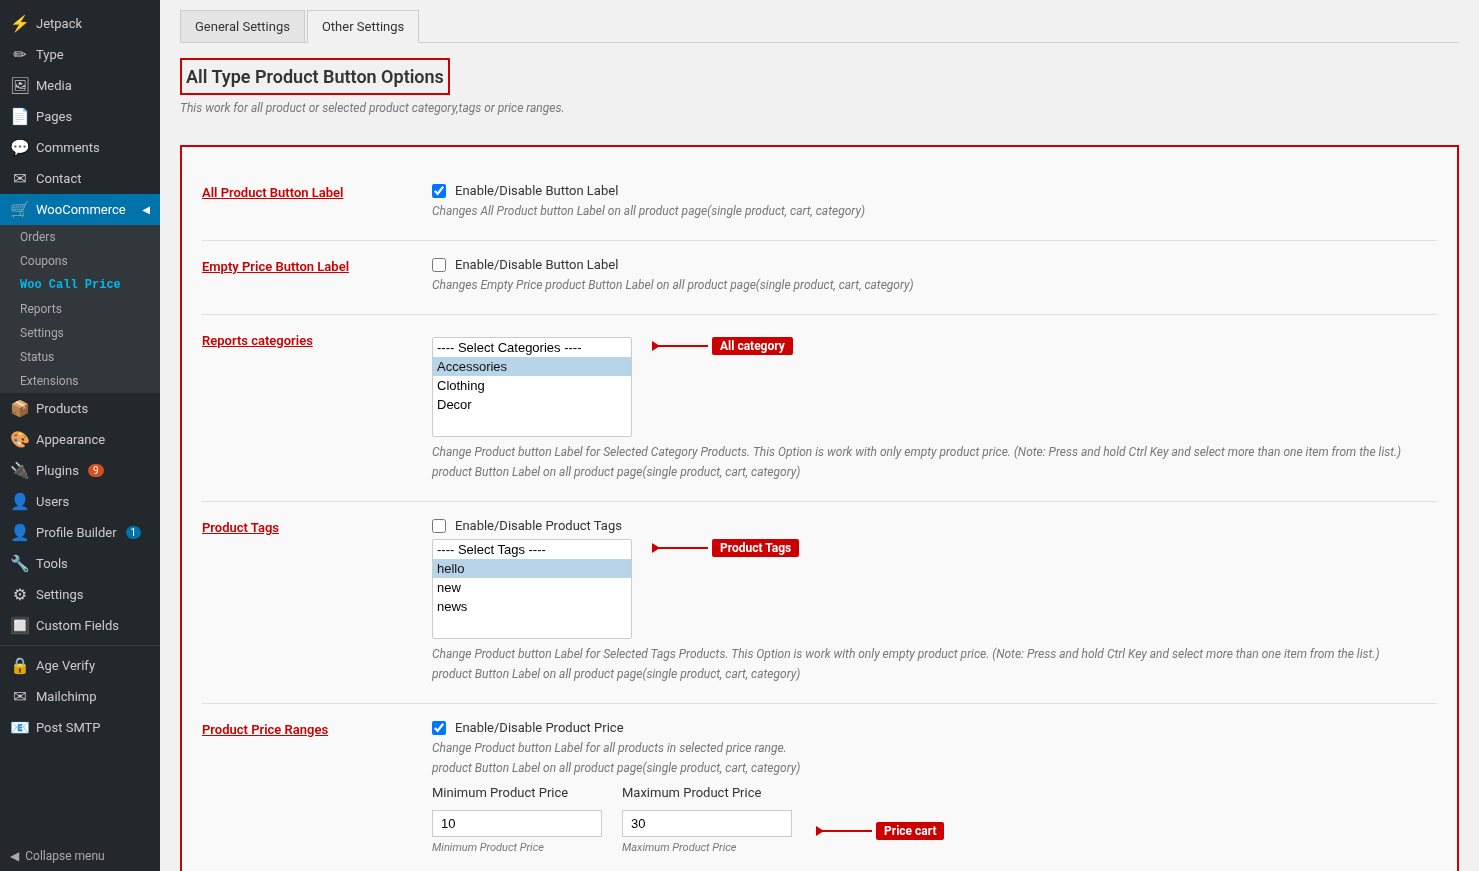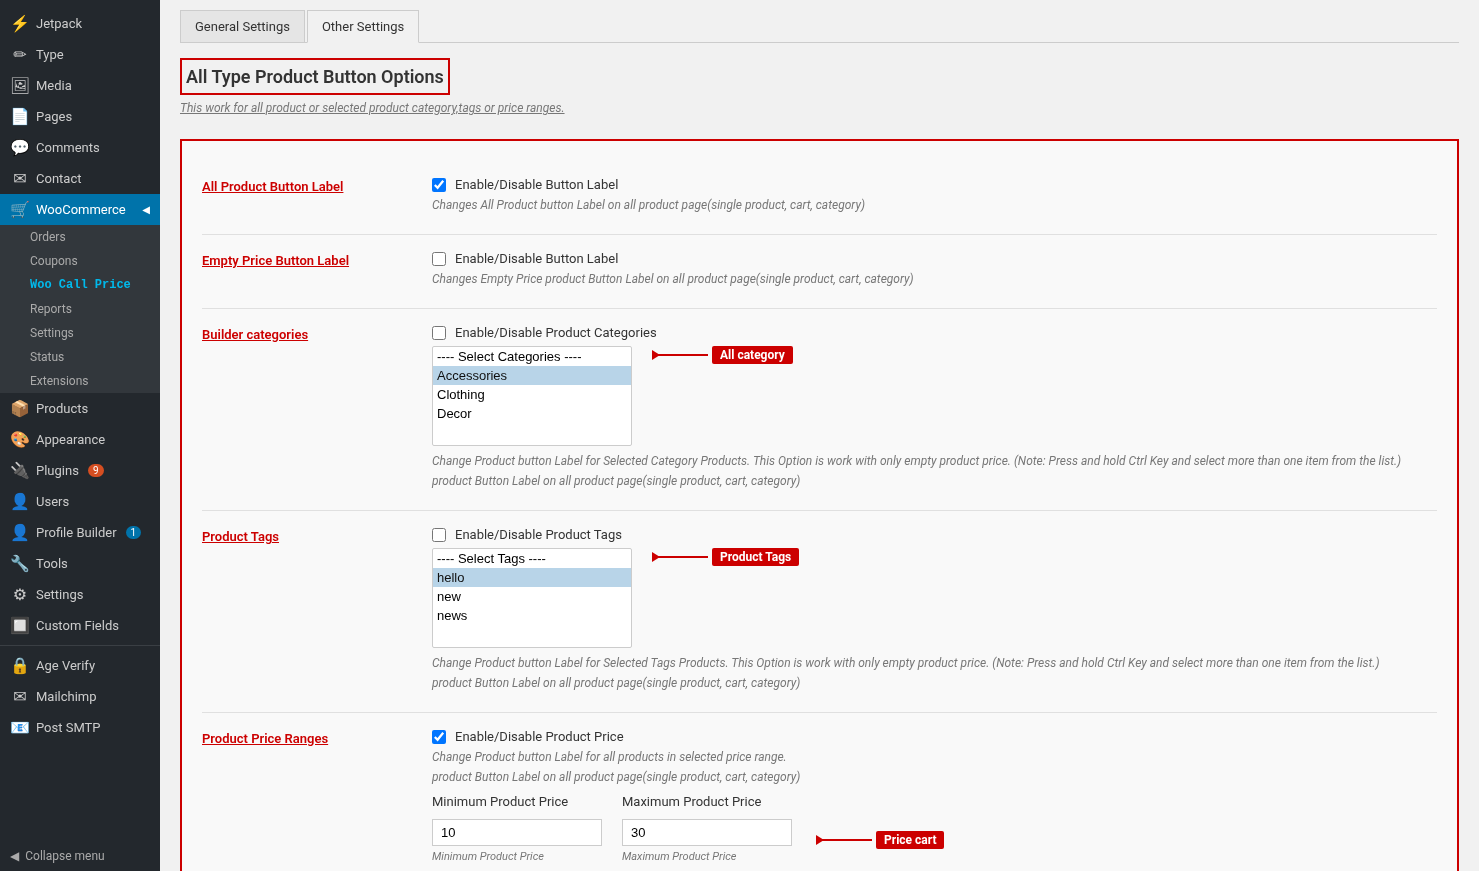--- a/index.html
+++ b/index.html
@@ -24,21 +24,21 @@
       align-items: center;
       padding: 6px 10px;
       cursor: pointer;
       color: #ccc;
       font-size: 13px;
       gap: 6px;
     }
     .sidebar-item.woo-active { background: #0073aa; color: #fff; }
     .sidebar-icon { font-size: 16px; width: 20px; text-align: center; }
     .sidebar-divider { height: 1px; background: #3a3f44; margin: 4px 0; }
-    .sidebar-sub { padding-left: 10px; background: #32373c; }
+    .sidebar-sub { background: #32373c; }
     .sidebar-sub .sidebar-item { padding: 5px 10px 5px 20px; font-size: 12px; color: #aaa; }
     .sidebar-sub .sidebar-item.active-sub { color: #fff; font-family: Liberation Mono, monospace; }
     .badge {
       background: #d54e21;
       color: #fff;
       border-radius: 10px;
       padding: 1px 5px;
       font-size: 10px;
       margin-left: 3px;
     }
@@ -89,22 +89,21 @@
     }
     .section-title-box h2 {
       font-size: 18px;
       font-weight: 600;
       color: #333;
     }
     .section-subtitle {
       font-size: 12px;
       color: #777;
       font-style: italic;
-      margin-bottom: 24px;
-      text-decoration: underline;
+      margin-bottom: 30px;
     }
 
     
     .options-container {
       border: 2px solid #c00;
       background: #f9f9f9;
       padding: 20px;
     }
 
     
@@ -382,26 +381,22 @@
         <div class="option-content">
           <label>
             <input type="checkbox" style="">
             <span>Enable/Disable Button Label</span>
           </label>
           <p class="option-desc">Changes Empty Price product Button Label on all product page(single product, cart, category)</p>
         </div>
       </div>
 
       <div class="option-row">
-        <div class="option-label">Builder categories</div>
+        <div class="option-label">Reports categories</div>
         <div class="option-content">
-          <label>
-            <input type="checkbox" style="">
-            <span>Enable/Disable Product Categories</span>
-          </label>
           <div style="display:flex;align-items:flex-start;gap:16px;margin-top:6px;">
             <select class="select-list" size="4">
               <option>---- Select Categories ----</option>
               <option selected="">Accessories</option>
               <option>Clothing</option>
               <option>Decor</option>
             </select>
             <div class="annotation-right">
               <div class="arrow-right-line"></div>
               <span class="arrow-label">All category</span>

